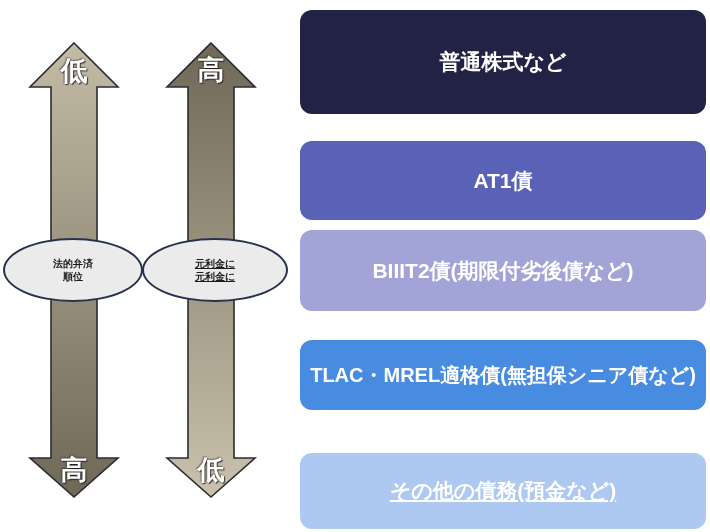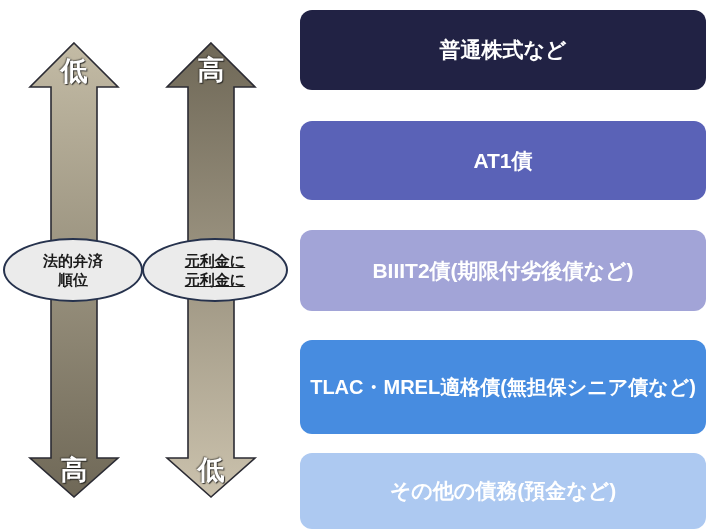--- a/index.html
+++ b/index.html
@@ -36,44 +36,44 @@
     position: absolute;
     background: #ebebeb;
     border: 2px solid #26324d;
     border-radius: 50%;
     display: flex;
     flex-direction: column;
     align-items: center;
     justify-content: center;
     text-align: left;
     color: #1b1b1b;
-    font-size: 15px;
+    font-size: 10px;
     font-weight: 700;
     line-height: 1.3;
     box-sizing: border-box;
   }
   .oval-left  { left: 3px;   top: 238px; width: 140px; height: 64px; }
   .oval-right { left: 142px; top: 238px; width: 146px; height: 64px; text-decoration: underline; }
   .bar {
     position: absolute;
     left: 300px;
     width: 406px;
     border-radius: 12px;
     display: flex;
     align-items: center;
     justify-content: center;
     color: #ffffff;
     font-weight: 700;
     font-size: 21px;
     white-space: nowrap;
   }
-  .bar-0 { top: 10px;  height: 80px; }
+  .bar-0 { top: 10px;  height: 104px; }
   .bar-1 { top: 121px; height: 79px; }
   .bar-2 { top: 230px; height: 81px; text-align: right; }
-  .bar-3 { top: 340px; height: 94px; font-size: 20px; }
+  .bar-3 { top: 340px; height: 70px; font-size: 20px; }
   .bar-4 { top: 453px; height: 76px; }
 </style>
 </head>
 <body>
 
 <div class="canvas">
 
   <svg class="arrows-svg" viewBox="0 0 290 532" aria-hidden="true">
     <defs>
       <linearGradient id="grad-priority" x1="0" y1="0" x2="0" y2="1">
@@ -99,26 +99,26 @@
     <span>順位</span>
   </div>
   <div class="oval oval-right">
     <span>元利金に</span>
     <span>元利金に</span>
   </div>
 
   <div class="bar bar-0" style="background: rgb(33, 34, 68);">
     <span>普通株式など</span>
   </div>
-  <div class="bar bar-1" style="background: rgb(90, 98, 183);">
+  <div class="bar bar-1" style="background: rgb(90, 98, 183); margin-top: 20px;">
     <span>AT1債</span>
   </div>
   <div class="bar bar-2" style="background: rgb(162, 164, 215);">
     <span>BIIIT2債(期限付劣後債など)</span>
   </div>
   <div class="bar bar-3" style="background: rgb(71, 140, 224);">
     <span>TLAC・MREL適格債(無担保シニア債など)</span>
   </div>
-  <div class="bar bar-4" style="background: rgb(173, 201, 241);">
+  <div class="bar bar-4" style="background: rgb(173, 201, 241); text-decoration: underline;">
     <span>その他の債務(預金など)</span>
   </div>
 
 </div>
 
 </body></html>

